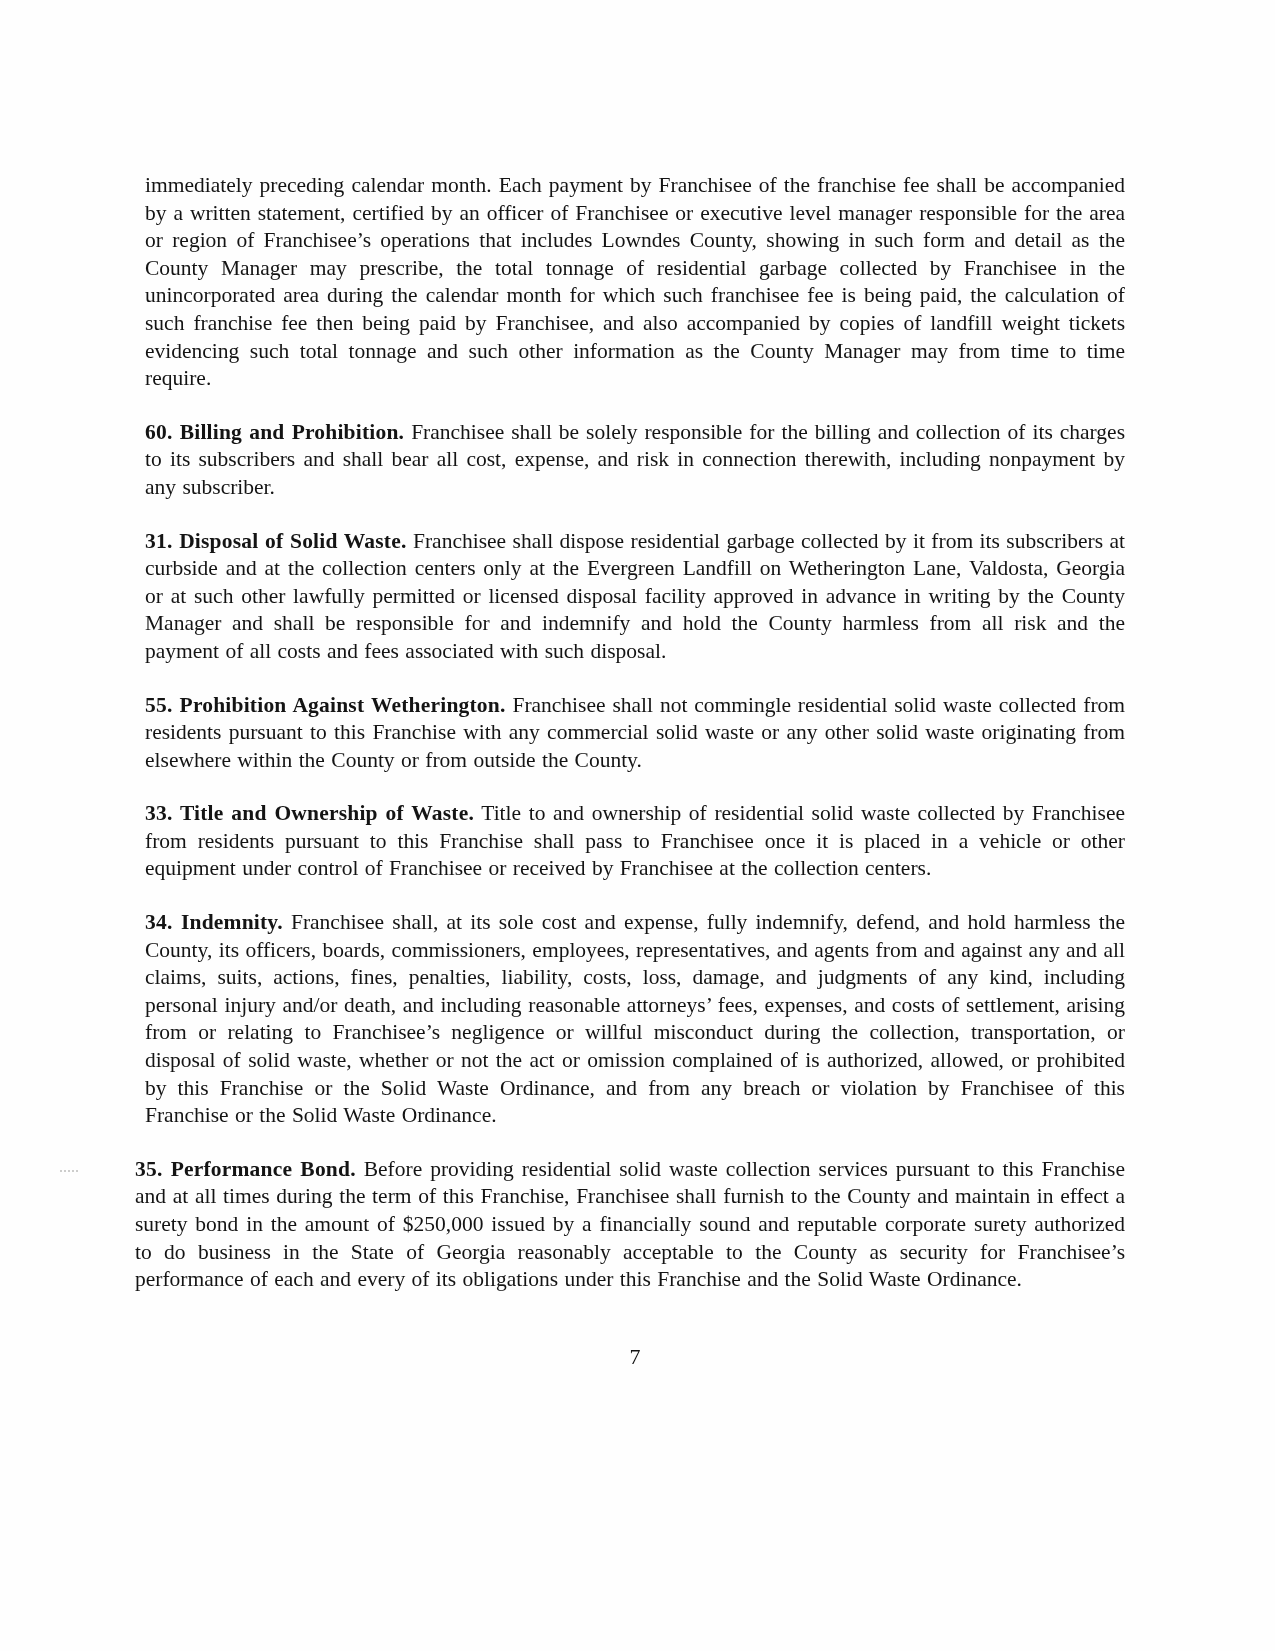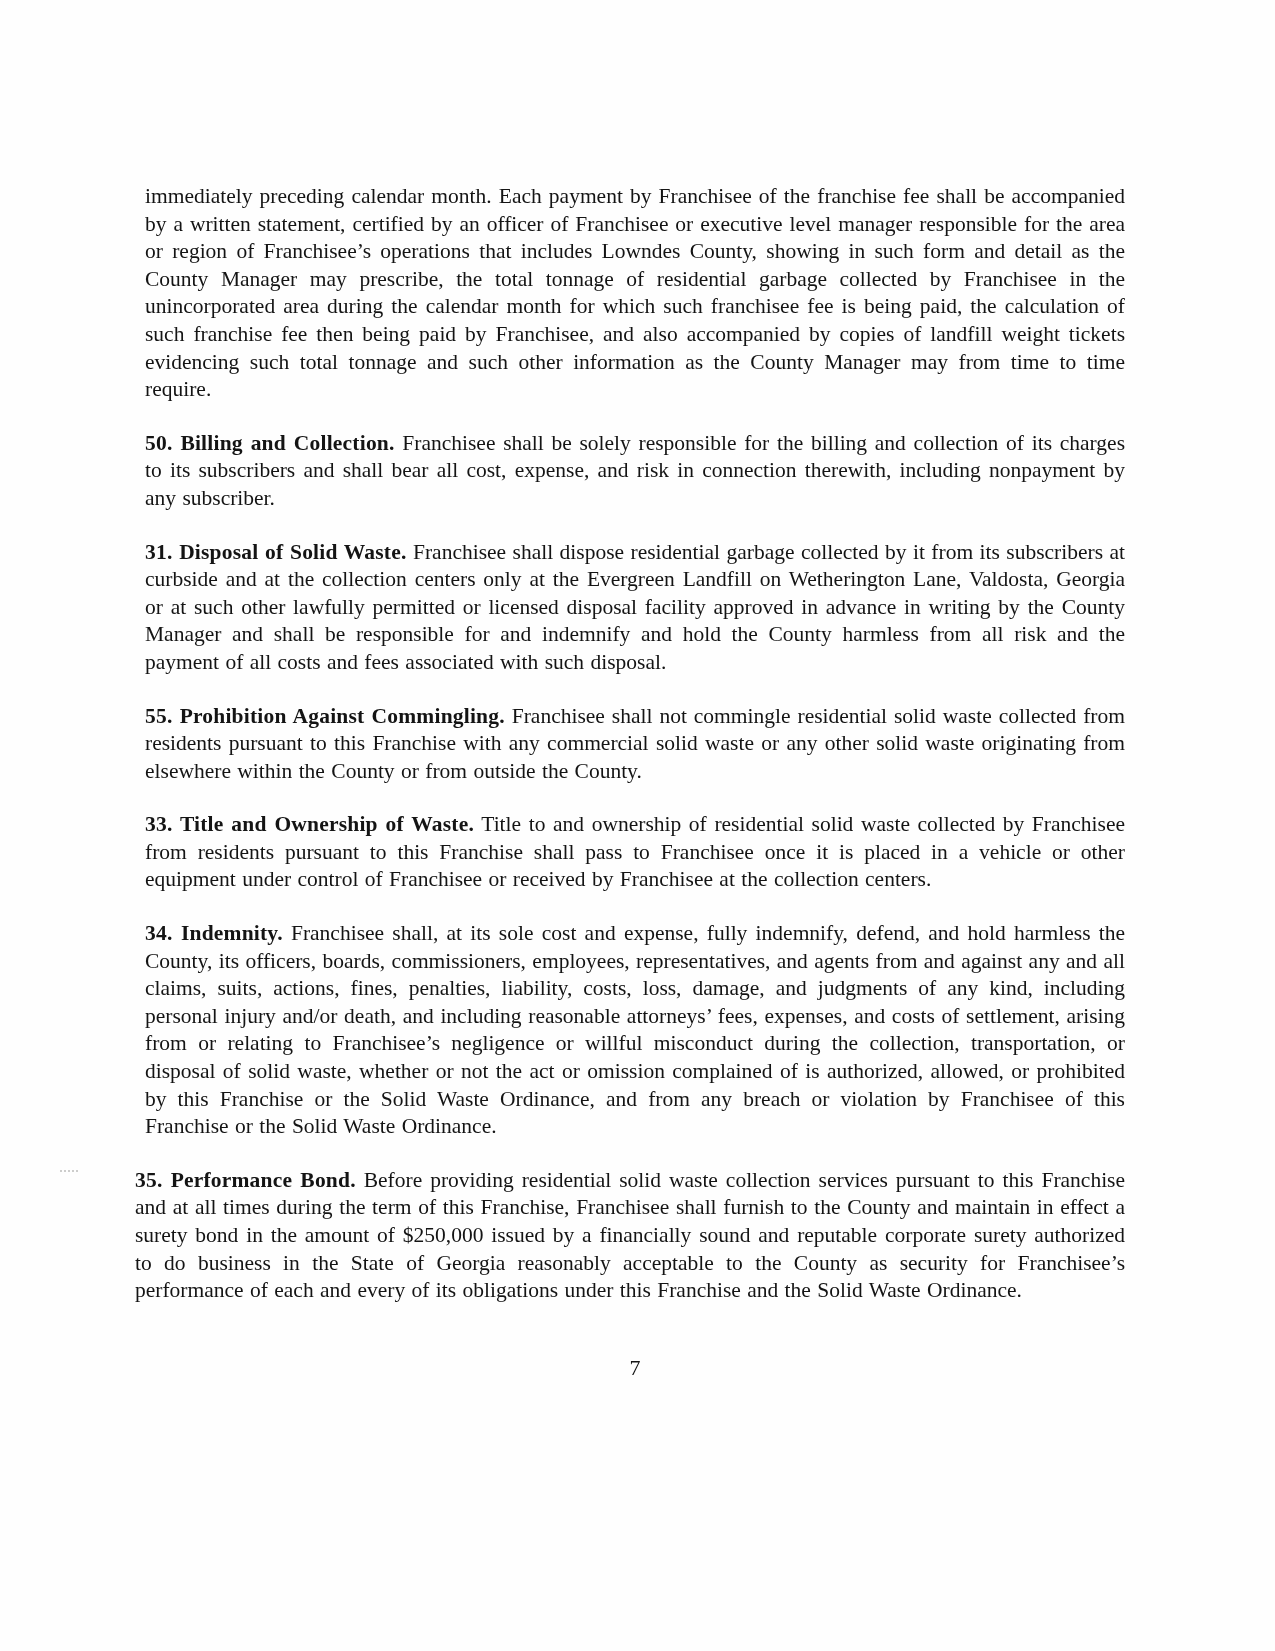--- a/index.html
+++ b/index.html
@@ -15,21 +15,21 @@
     position: relative;
     width: 1275px;
     height: 1651px;
     background: #fefefe;
     overflow: hidden;
     color: #141414;
   }
 
   .content {
     position: absolute;
-    top: 183px;
+    top: 172px;
     left: 145px;
     width: 980px;
   }
 
   .para {
     font-size: 21.5px;
     line-height: 27.6px;
     text-align: justify;
     color: #141414;
     word-spacing: 1px;
@@ -64,25 +64,25 @@
 <body>
 
 <div class="page">
 
   <div class="smudge"></div>
 
   <div class="content">
 
     <p class="para"><span>immediately preceding calendar month. Each payment by Franchisee of the franchise fee shall be accompanied by a written statement, certified by an officer of Franchisee or executive level manager responsible for the area or region of Franchisee’s operations that includes Lowndes County, showing in such form and detail as the County Manager may prescribe, the total tonnage of residential garbage collected by Franchisee in the unincorporated area during the calendar month for which such franchisee fee is being paid, the calculation of such franchise fee then being paid by Franchisee, and also accompanied by copies of landfill weight tickets evidencing such total tonnage and such other information as the County Manager may from time to time require.</span></p>
 
-    <p class="para"><span class="sec-heading"><span>50.</span> <span>Billing and Collection.</span></span> <span>Franchisee shall be solely responsible for the billing and collection of its charges to its subscribers and shall bear all cost, expense, and risk in connection therewith, including nonpayment by any subscriber.</span></p>
+    <p class="para"><span class="sec-heading"><span>60.</span> <span>Billing and Prohibition.</span></span> <span>Franchisee shall be solely responsible for the billing and collection of its charges to its subscribers and shall bear all cost, expense, and risk in connection therewith, including nonpayment by any subscriber.</span></p>
 
     <p class="para"><span class="sec-heading"><span>31.</span> <span>Disposal of Solid Waste.</span></span> <span>Franchisee shall dispose residential garbage collected by it from its subscribers at curbside and at the collection centers only at the Evergreen Landfill on Wetherington Lane, Valdosta, Georgia or at such other lawfully permitted or licensed disposal facility approved in advance in writing by the County Manager and shall be responsible for and indemnify and hold the County harmless from all risk and the payment of all costs and fees associated with such disposal.</span></p>
 
-    <p class="para"><span class="sec-heading"><span>55.</span> <span>Prohibition Against Commingling.</span></span> <span>Franchisee shall not commingle residential solid waste collected from residents pursuant to this Franchise with any commercial solid waste or any other solid waste originating from elsewhere within the County or from outside the County.</span></p>
+    <p class="para"><span class="sec-heading"><span>55.</span> <span>Prohibition Against Wetherington.</span></span> <span>Franchisee shall not commingle residential solid waste collected from residents pursuant to this Franchise with any commercial solid waste or any other solid waste originating from elsewhere within the County or from outside the County.</span></p>
 
     <p class="para"><span class="sec-heading"><span>33.</span> <span>Title and Ownership of Waste.</span></span> <span>Title to and ownership of residential solid waste collected by Franchisee from residents pursuant to this Franchise shall pass to Franchisee once it is placed in a vehicle or other equipment under control of Franchisee or received by Franchisee at the collection centers.</span></p>
 
     <p class="para"><span class="sec-heading"><span>34.</span> <span>Indemnity.</span></span> <span>Franchisee shall, at its sole cost and expense, fully indemnify, defend, and hold harmless the County, its officers, boards, commissioners, employees, representatives, and agents from and against any and all claims, suits, actions, fines, penalties, liability, costs, loss, damage, and judgments of any kind, including personal injury and/or death, and including reasonable attorneys’ fees, expenses, and costs of settlement, arising from or relating to Franchisee’s negligence or willful misconduct during the collection, transportation, or disposal of solid waste, whether or not the act or omission complained of is authorized, allowed, or prohibited by this Franchise or the Solid Waste Ordinance, and from any breach or violation by Franchisee of this Franchise or the Solid Waste Ordinance.</span></p>
 
     <p class="para outdent"><span class="sec-heading"><span>35.</span> <span>Performance Bond.</span></span> <span>Before providing residential solid waste collection services pursuant to this Franchise and at all times during the term of this Franchise, Franchisee shall furnish to the County and maintain in effect a surety bond in the amount of $250,000 issued by a financially sound and reputable corporate surety authorized to do business in the State of Georgia reasonably acceptable to the County as security for Franchisee’s performance of each and every of its obligations under this Franchise and the Solid Waste Ordinance.</span></p>
 
     <div class="page-number">7</div>
 
   </div>

